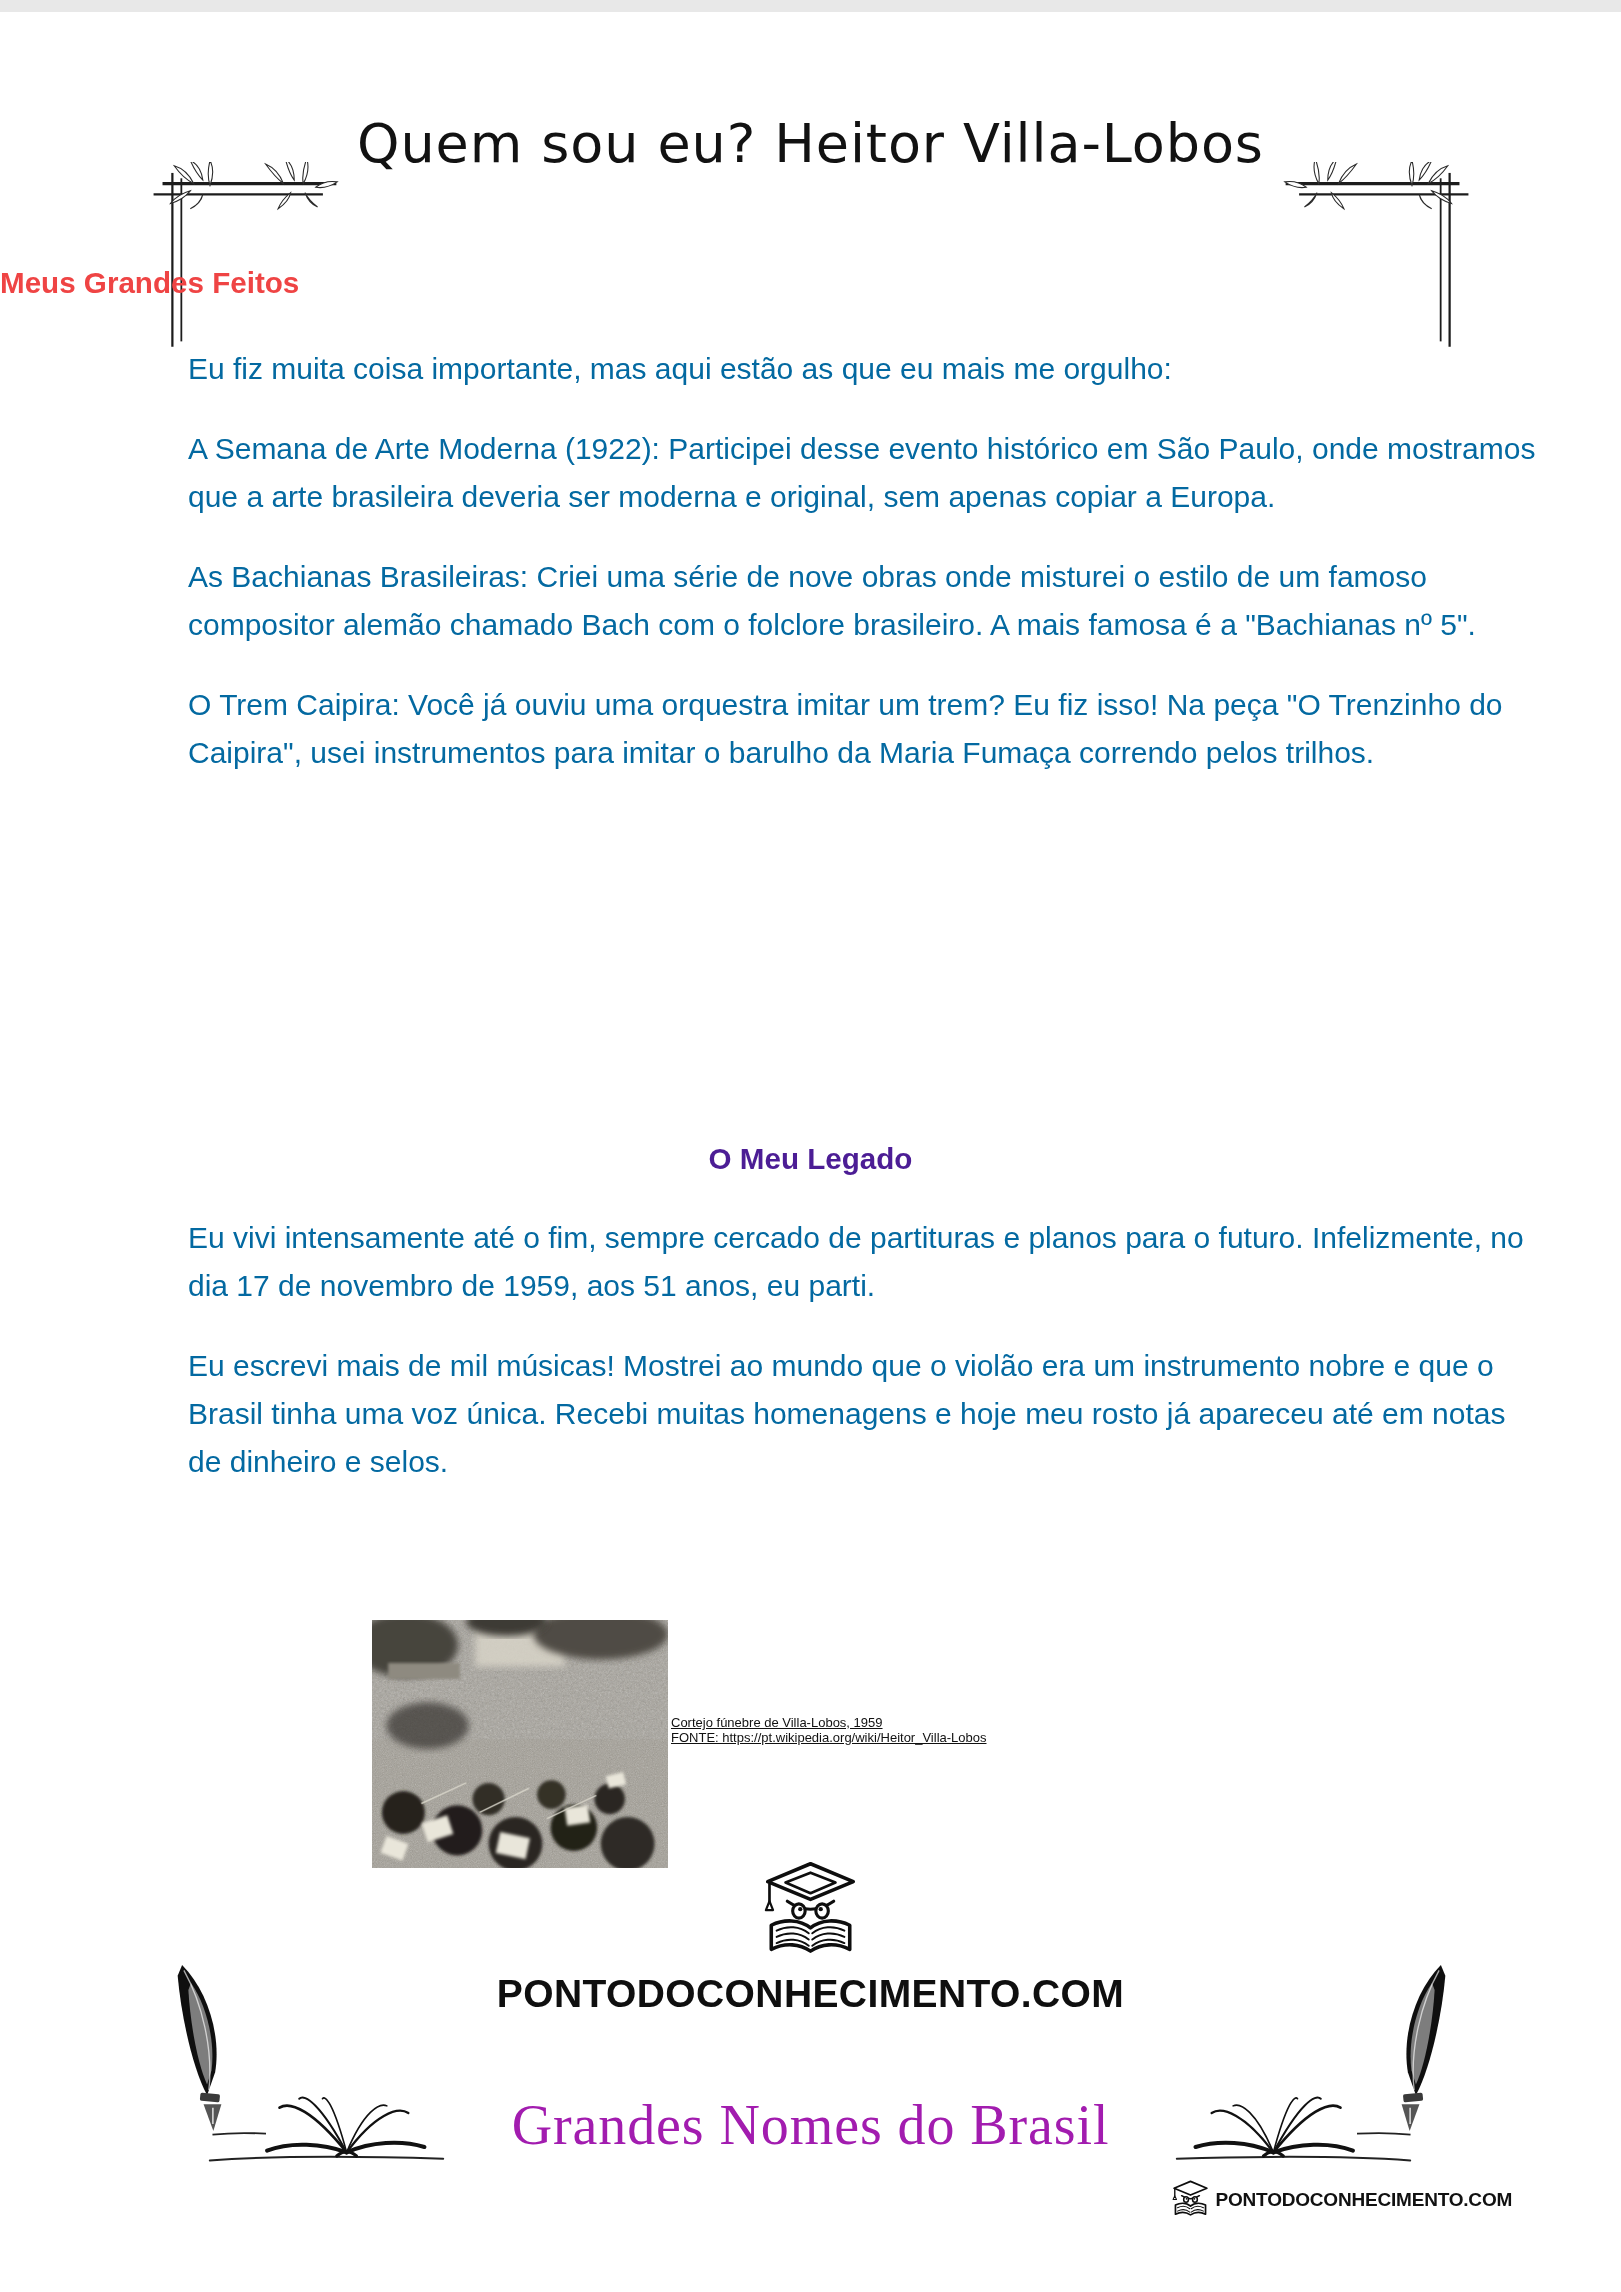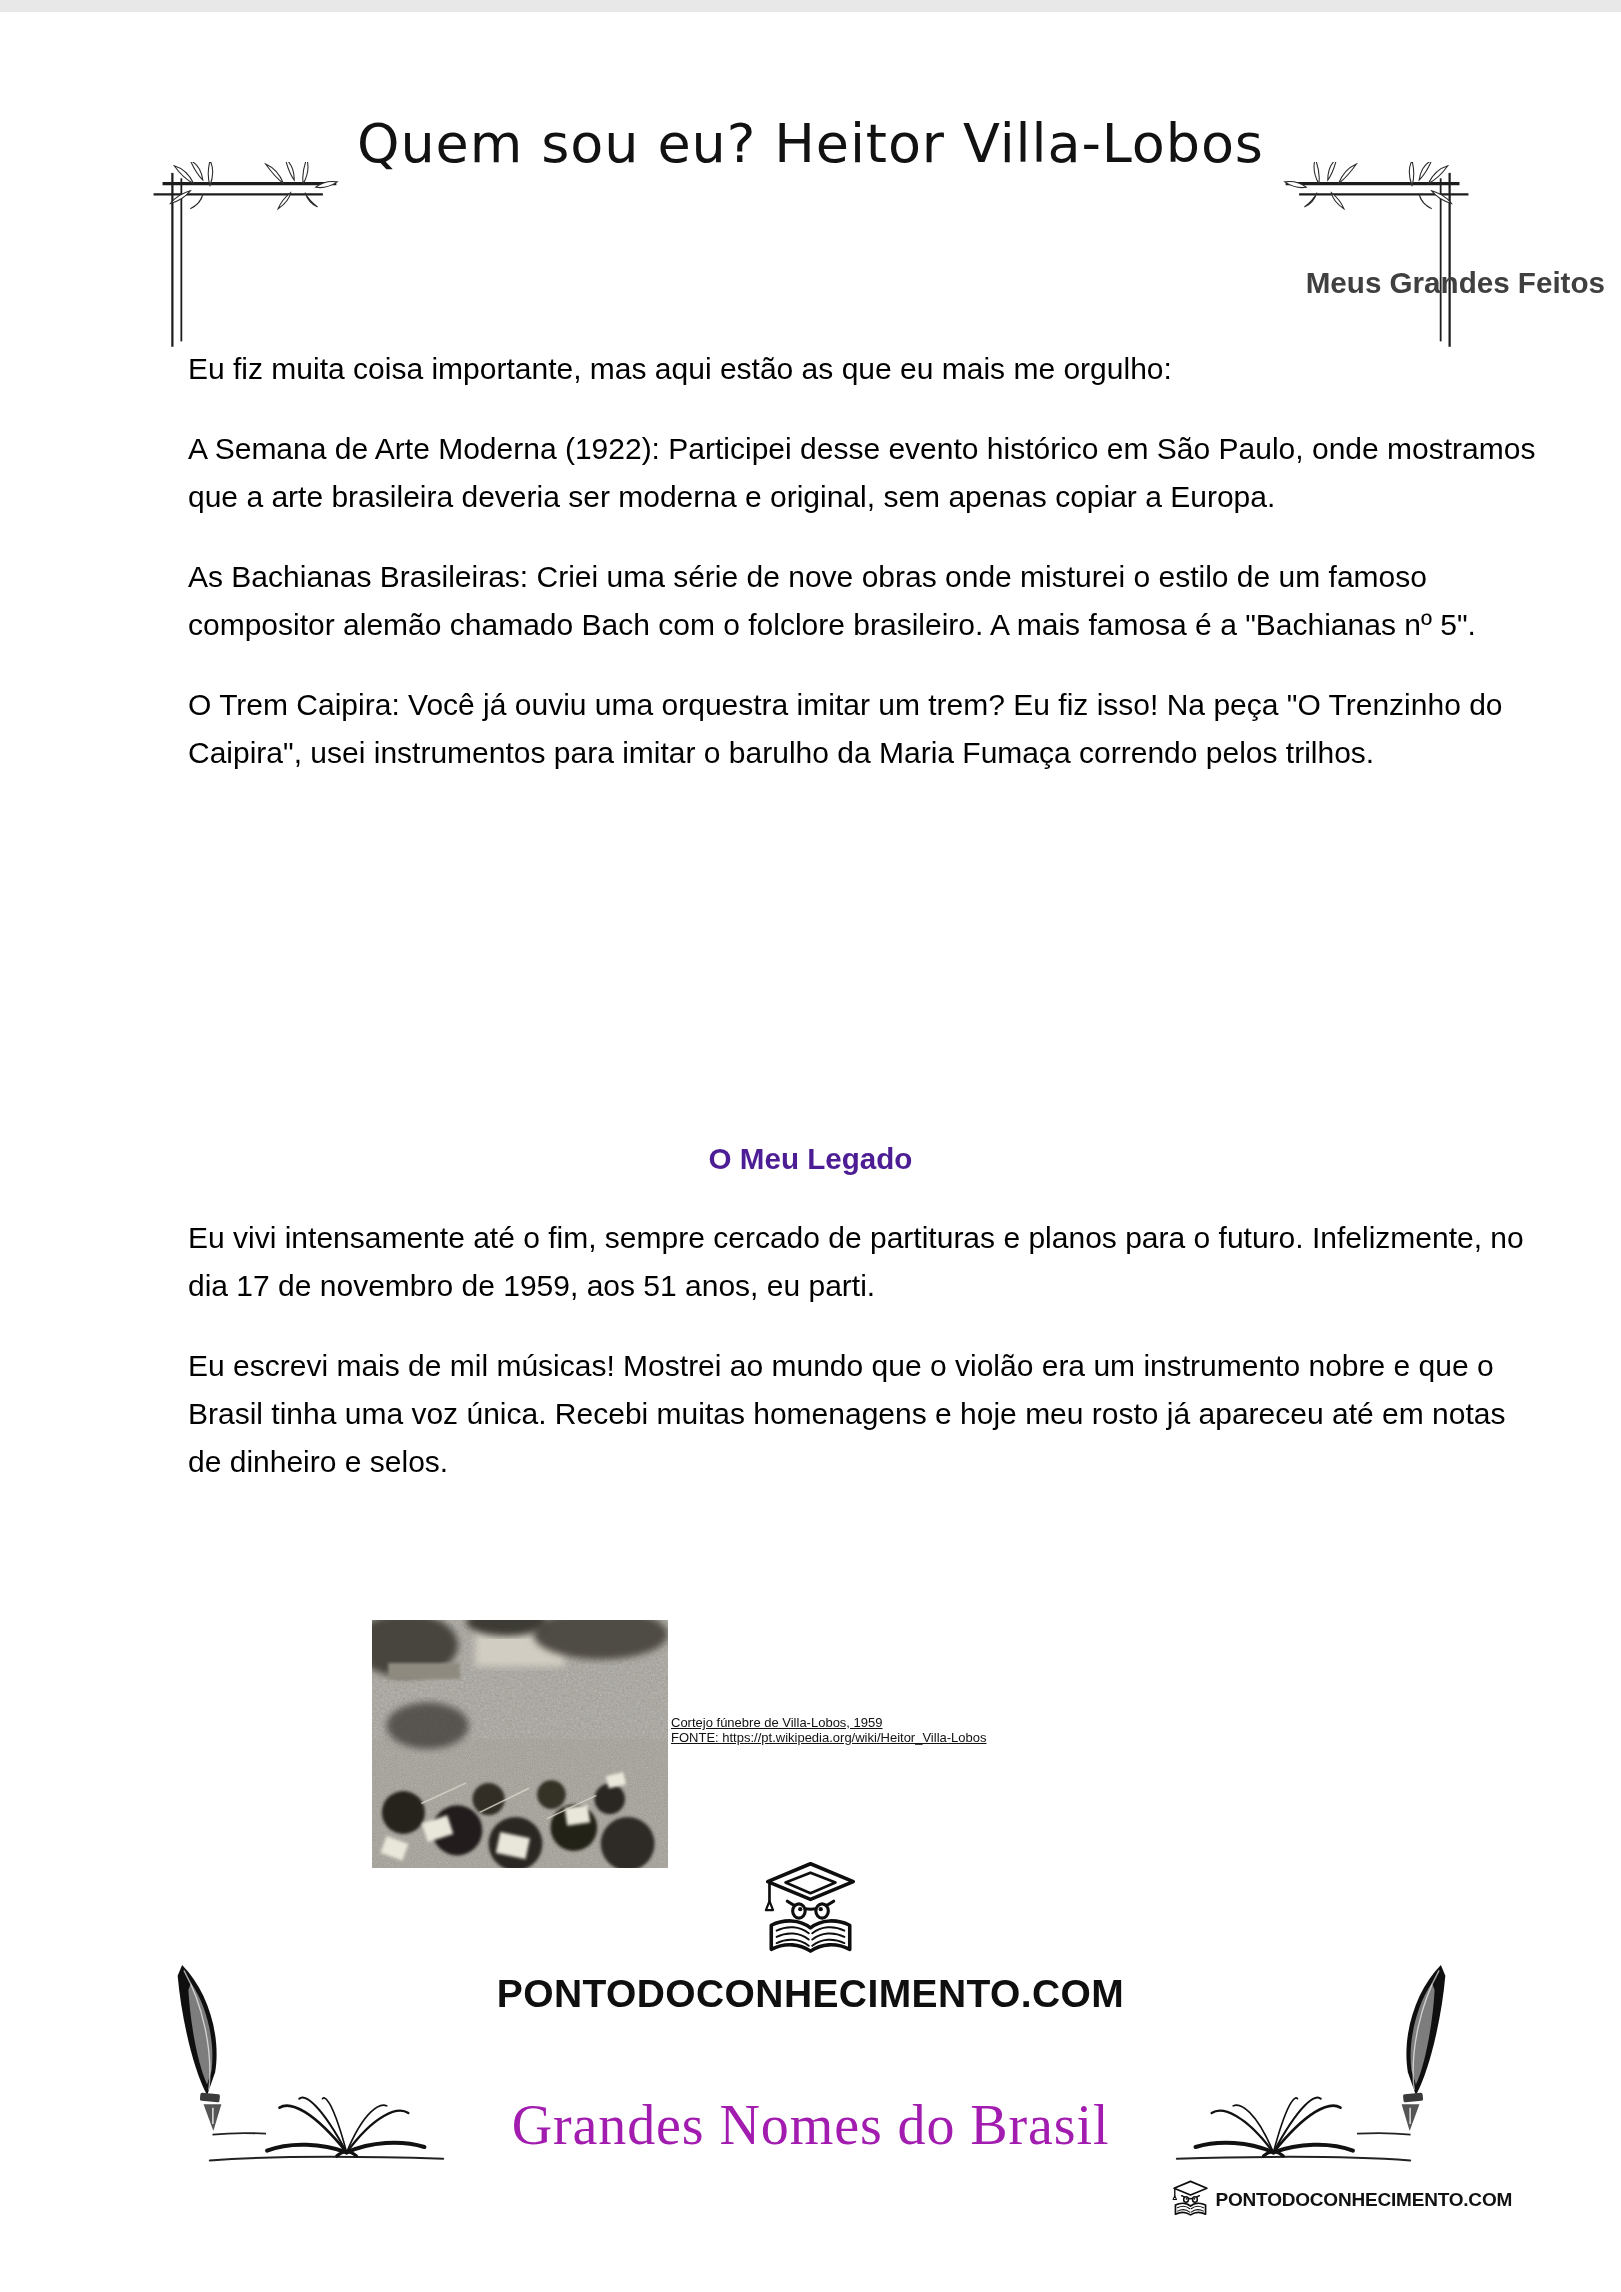--- a/index.html
+++ b/index.html
@@ -7,26 +7,26 @@
     position:relative;width:1621px;height:2293px;background:#ffffff;
     overflow:hidden;font-family:"Liberation Sans",sans-serif;color:#1a1a1a;
     margin:12px auto;
   }
   .page-title{
     position:absolute;left:0;right:0;top:100px;text-align:center;
     font-family:"DejaVu Sans",sans-serif;font-weight:400;font-size:54px;
     letter-spacing:0.9px;color:#121212;
   }
   .subtitle{
-    position:absolute;left:0;right:16px;top:254px;text-align:right;
-    font-size:29.6px;font-weight:bold;color:#404040;
+    position:absolute;left:0;right:0;top:254px;text-align:left;
+    font-size:29.6px;font-weight:bold;color:#ef4444;
   }
   .body-block{
     position:absolute;left:188px;width:1352px;
-    font-size:30px;line-height:48px;color:#000000;
+    font-size:30px;line-height:48px;color:#0369a1;
   }
   .body-block p{margin:0 0 32px 0;}
   .block1{top:333px;}
   .section-heading{
     position:absolute;left:0;right:0;top:1130px;text-align:center;
     font-size:29.6px;font-weight:bold;color:#4c1d95;
   }
   .block2{top:1202px;}
   .photo-frame{
     position:absolute;left:372px;top:1608px;width:296px;height:248px;

